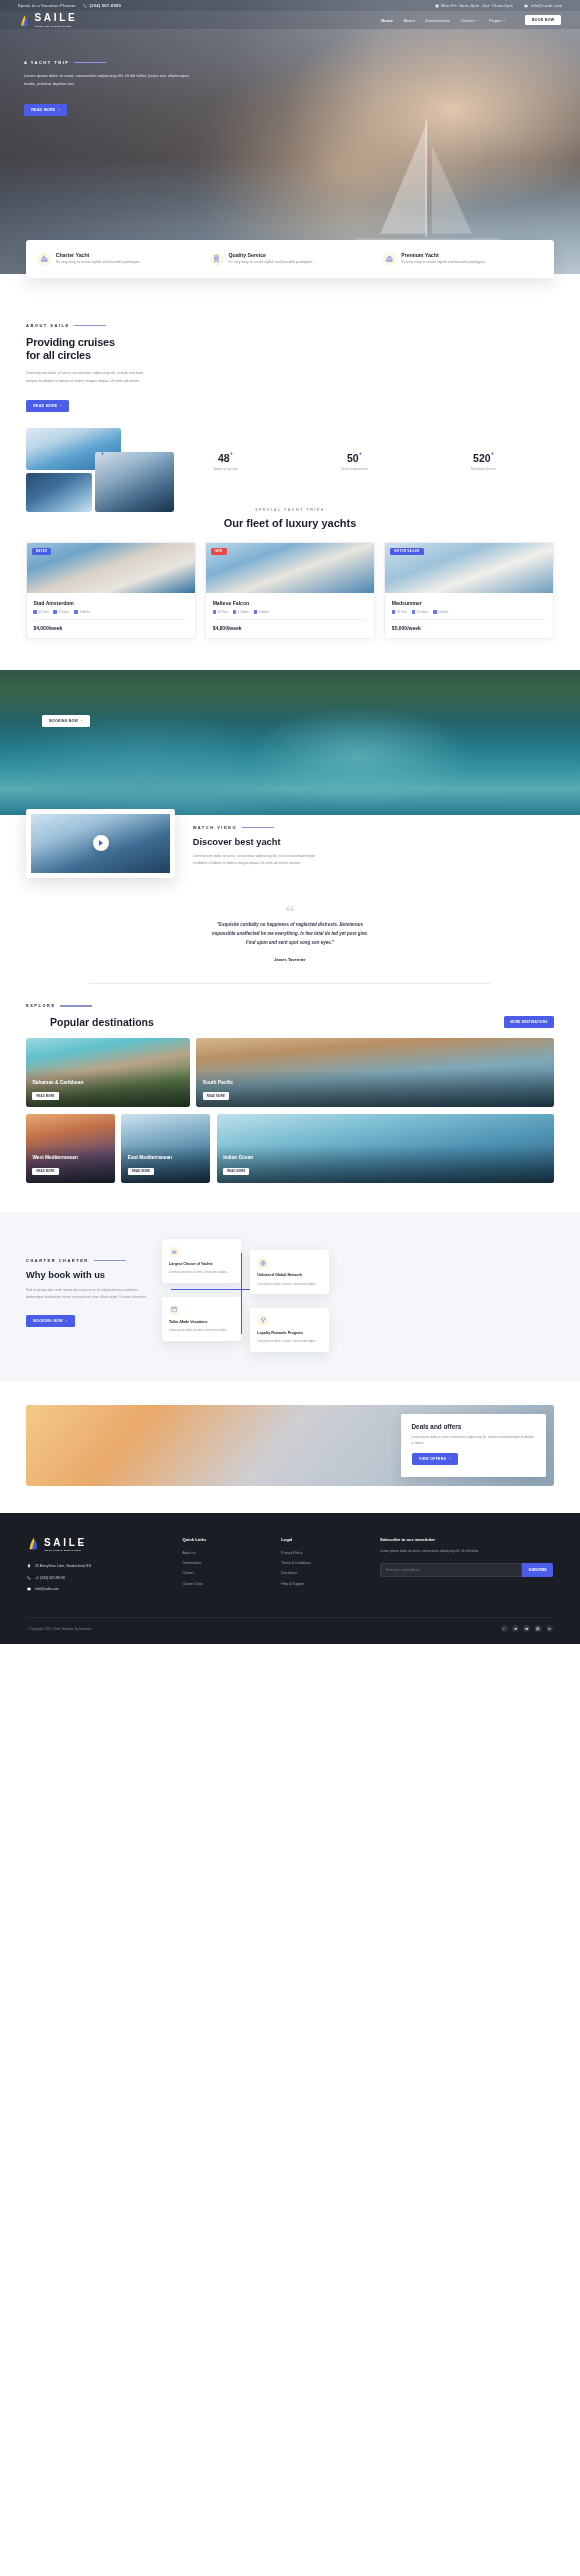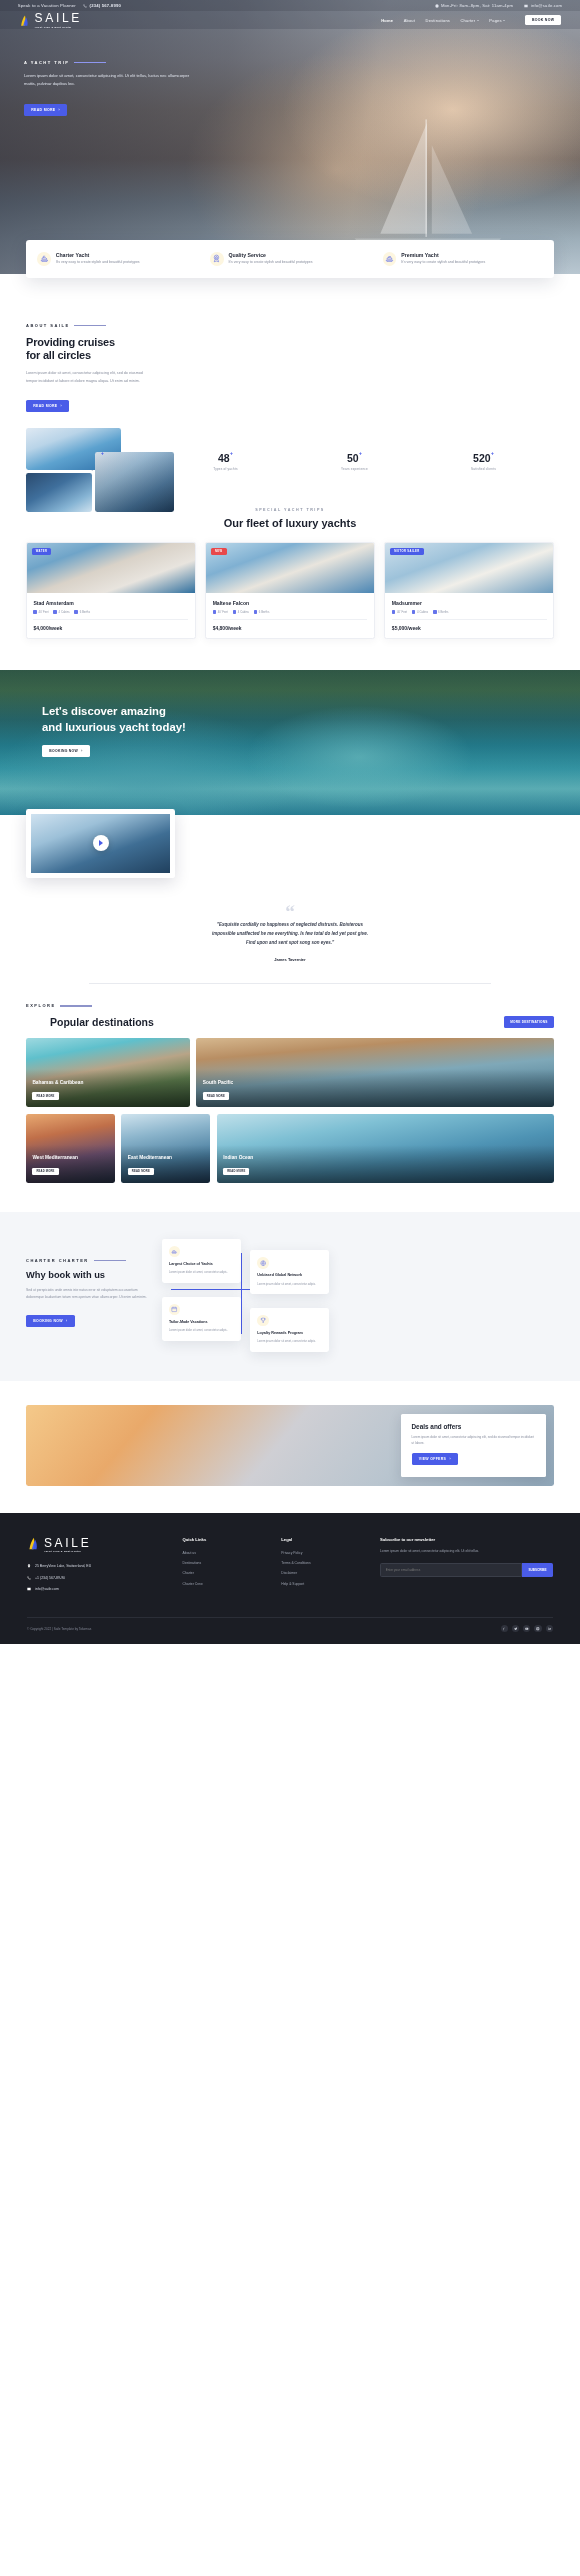--- a/index.html
+++ b/index.html
@@ -34,21 +34,21 @@
   .tb-ic svg{ width:4px; height:4px; display:block; fill:#e6e9f2; }
   .tb-strong{ font-weight:bold; letter-spacing:0.2px; }
 
   .navbar {
     position:relative; z-index:6; height:17.7px; display:flex; align-items:center;
     padding:0 19.3px; background:rgba(36,40,54,.18);
   }
   .logo { display:flex; align-items:center; gap:3.2px; }
   .logo-mark { width:12px; height:11.3px; position:relative; }
   .logo-text { display:flex; flex-direction:column; line-height:1; }
-  .logo-name { font-size:12px; letter-spacing:2.7px; color:#fff; font-weight:400; }
+  .logo-name { font-size:10px; letter-spacing:2.7px; color:#fff; font-weight:700; }
   .logo-sub { font-size:2.3px; letter-spacing:0.4px; color:#e7e9f0; margin-top:1.1px; font-weight:bold; }
   .navmenu { margin-left:auto; display:flex; align-items:center; gap:10.5px; }
   .navlink { font-size:4px; color:#f1f3f8; letter-spacing:0.2px; display:flex; align-items:center; gap:1.6px; }
   .navlink.active{ color:#ffffff; font-weight:bold; }
   .caret{ width:0;height:0;border-left:1.5px solid transparent;border-right:1.5px solid transparent;border-top:1.8px solid #dfe3ec; display:inline-block; }
   .btn-book-nav {
     margin-left:9.7px; background:#fff; color:#1f2433; font-size:3.5px; font-weight:bold;
     letter-spacing:0.3px; padding:3.2px 6.4px; border-radius:1.6px;
   }
 
@@ -486,36 +486,40 @@
           </div>
           <div class="card-sep"></div>
           <div class="card-price"><span>$5,000</span><span>/week</span></div>
         </div>
       </div>
     </div>
   </section>
 
   <section class="banner">
     <div class="banner-in">
-      <h2>
-        <span>Let's discover amazing</span><br>
-        <span>and luxurious yacht today!</span>
-      </h2>
       <a class="btn-white">
         <span>BOOKING NOW</span>
         <span class="arw">›</span>
       </a>
     </div>
   </section>
 
   <section class="video-sec">
     <div class="vid">
       <span class="play">
           <b></b>
         </span>
+    </div>
+    <div class="vid-txt">
+      <div class="eyebrow dark">
+        <span>WATCH VIDEO</span>
+        <i></i>
+      </div>
+      <h2>Discover best yacht</h2>
+      <p>Lorem ipsum dolor sit amet, consectetur adipiscing elit, sed do eiusmod tempor incididunt ut labore et dolore magna aliqua. Ut enim ad minim veniam.</p>
     </div>
   </section>
 
   <section class="testi">
     <div class="quote-mark">“</div>
     <p>
       <span>"Exquisite cordially no happiness of neglected distrusts. Boisterous</span><br>
       <span>impossible unaffected he me everything. Is few total do led yet post give.</span><br>
       <span>Find upon and sent spot song son eyes."</span>
     </p>

